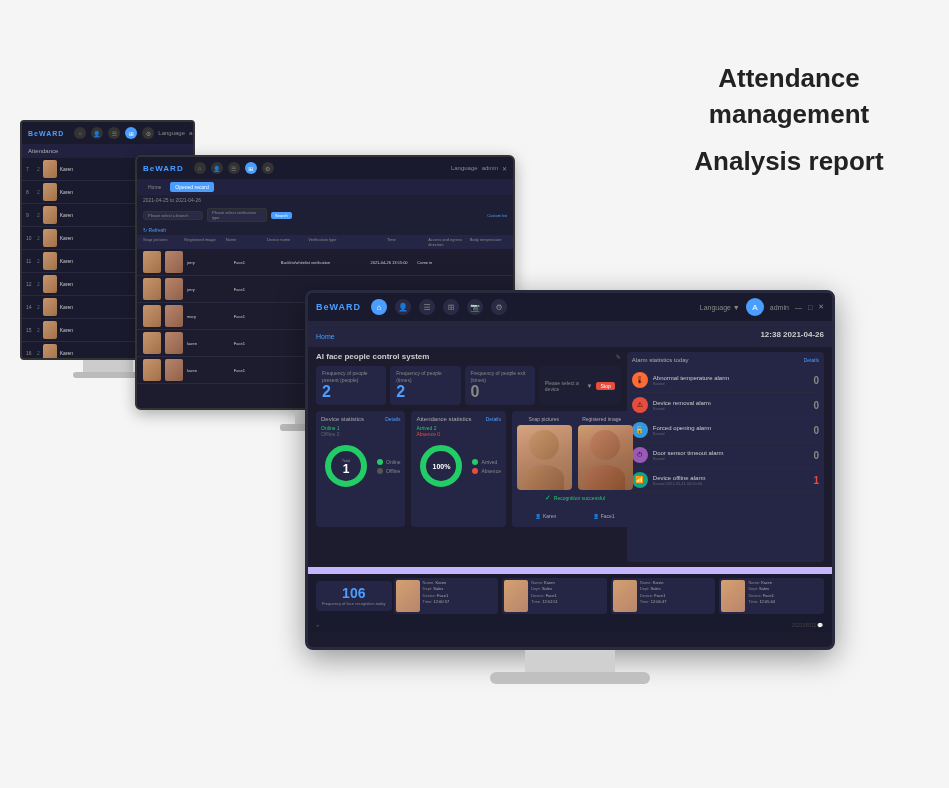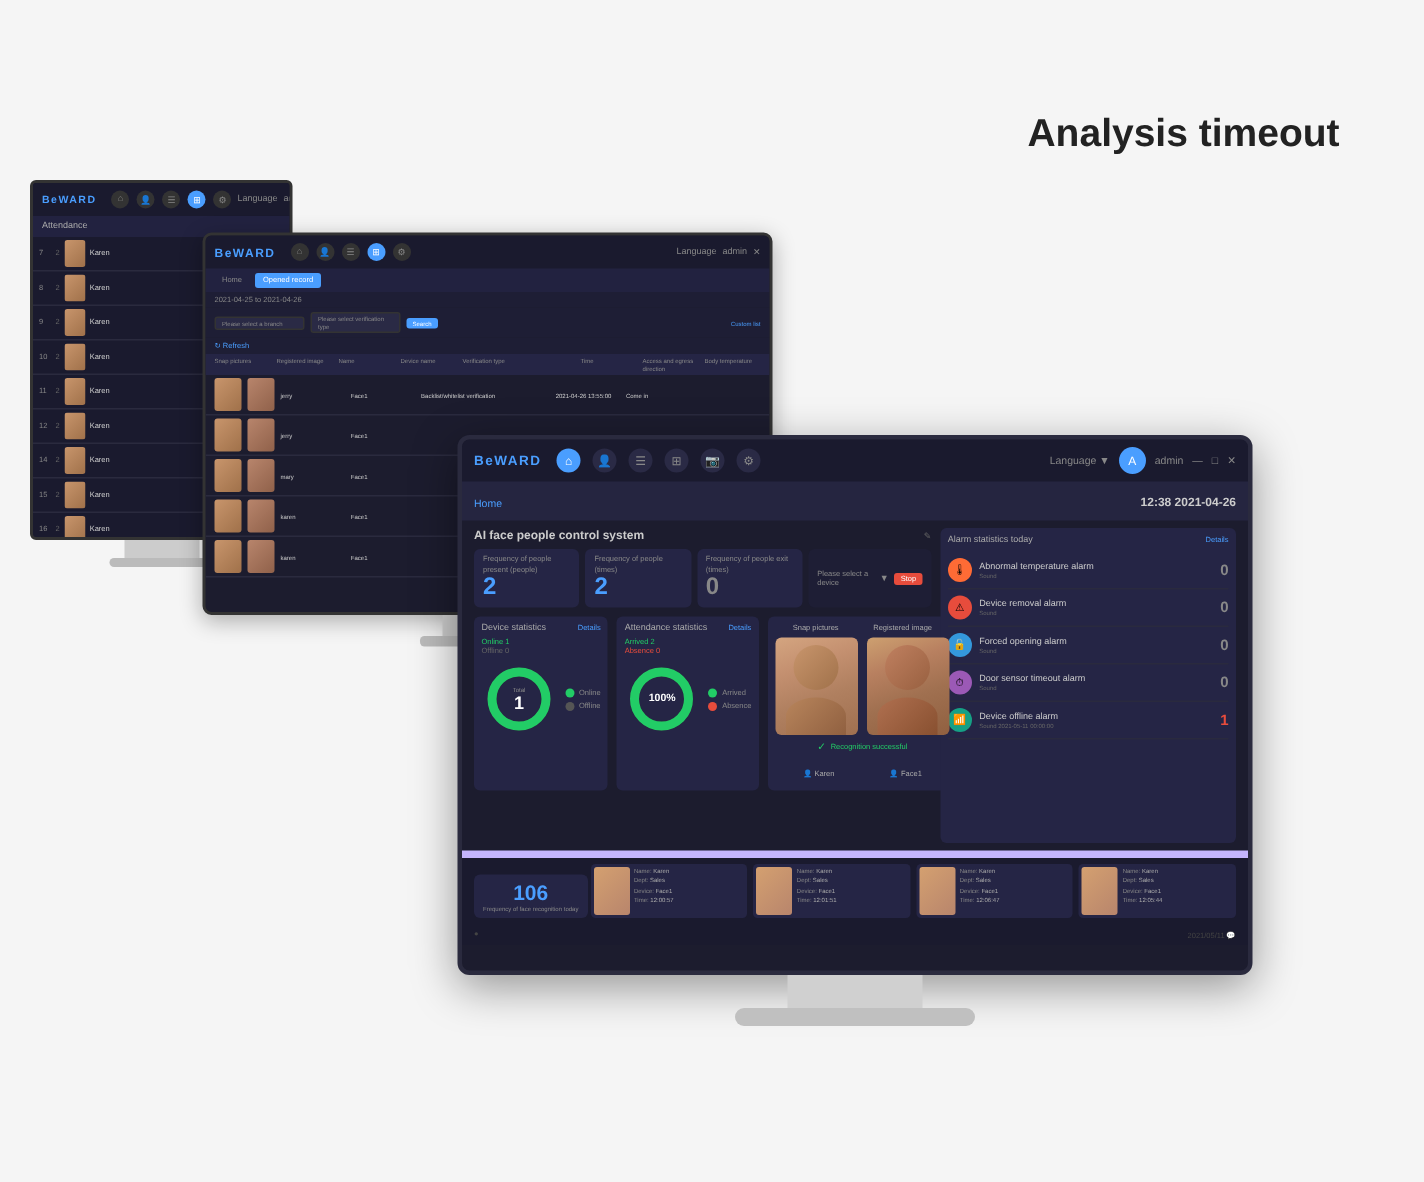--- a/index.html
+++ b/index.html
@@ -336,21 +336,22 @@
     .m3-bottom-text {
       font-size: 5px;
       color: #444;
     }
 
   </style>
 </head>
 <body>
 
 <div class="title-area">
-  <div class="title-sub">Analysis timeout</div>
+  <div class="title-main">Attendance management</div>
+  <div class="title-sub">Analysis report</div>
 </div>
 
 <div class="monitor-1">
   <div class="screen">
     <div class="nav-bar">
       <span class="nav-logo">BeWARD</span>
       <div class="nav-icons">
         <div class="nav-dot">⌂</div>
         <div class="nav-dot">👤</div>
         <div class="nav-dot">☰</div>
@@ -760,21 +761,21 @@
       <div style="font-size:6px;color:#ccc;">Device offline alarm</div>
       <div style="font-size:4px;color:#666;">Sound 2021-05-11 00:00:00</div>
     </div>
     <div style="font-size:10px;color:#e74c3c;font-weight:bold;">1</div>
   </div>
             </div>
         </div>
       </div>
     </div>
 
-    <div style="background:#1a1a2e; padding:4px 8px; display:flex; gap:2px; align-items:flex-end; border-top:5px solid #c4b5fd;">
+    <div style="background:#1a1a2e; padding:4px 8px; display:flex; gap:2px; align-items:center; border-top:7px solid #c4b5fd;">
       <div style="background:#252545; border-radius:4px; padding:4px 6px; min-width:50px; text-align:center;">
         <div style="font-size:14px; color:#4a9eff; font-weight:bold;">106</div>
         <div style="font-size:4px; color:#888; line-height:1.3;">Frequency of face recognition today</div>
       </div>
       <div id="strip-cards" style="display:flex; gap:4px; flex:1;">
           <div style="display: flex; background: rgb(37, 37, 69); border-radius: 3px; overflow: hidden; flex: 1 1 0%; gap: 3px; padding: 2px;">
     <div style="width:24px;height:32px;background:linear-gradient(135deg,#d4a070,#b8856c);border-radius:2px;flex-shrink:0;"></div>
     <div style="font-size:4px;color:#888;line-height:1.6;">
       Name: <span style="color:#aaa;">Karen</span><br>
       Dept: <span style="color:#aaa;">Sales</span><br>

